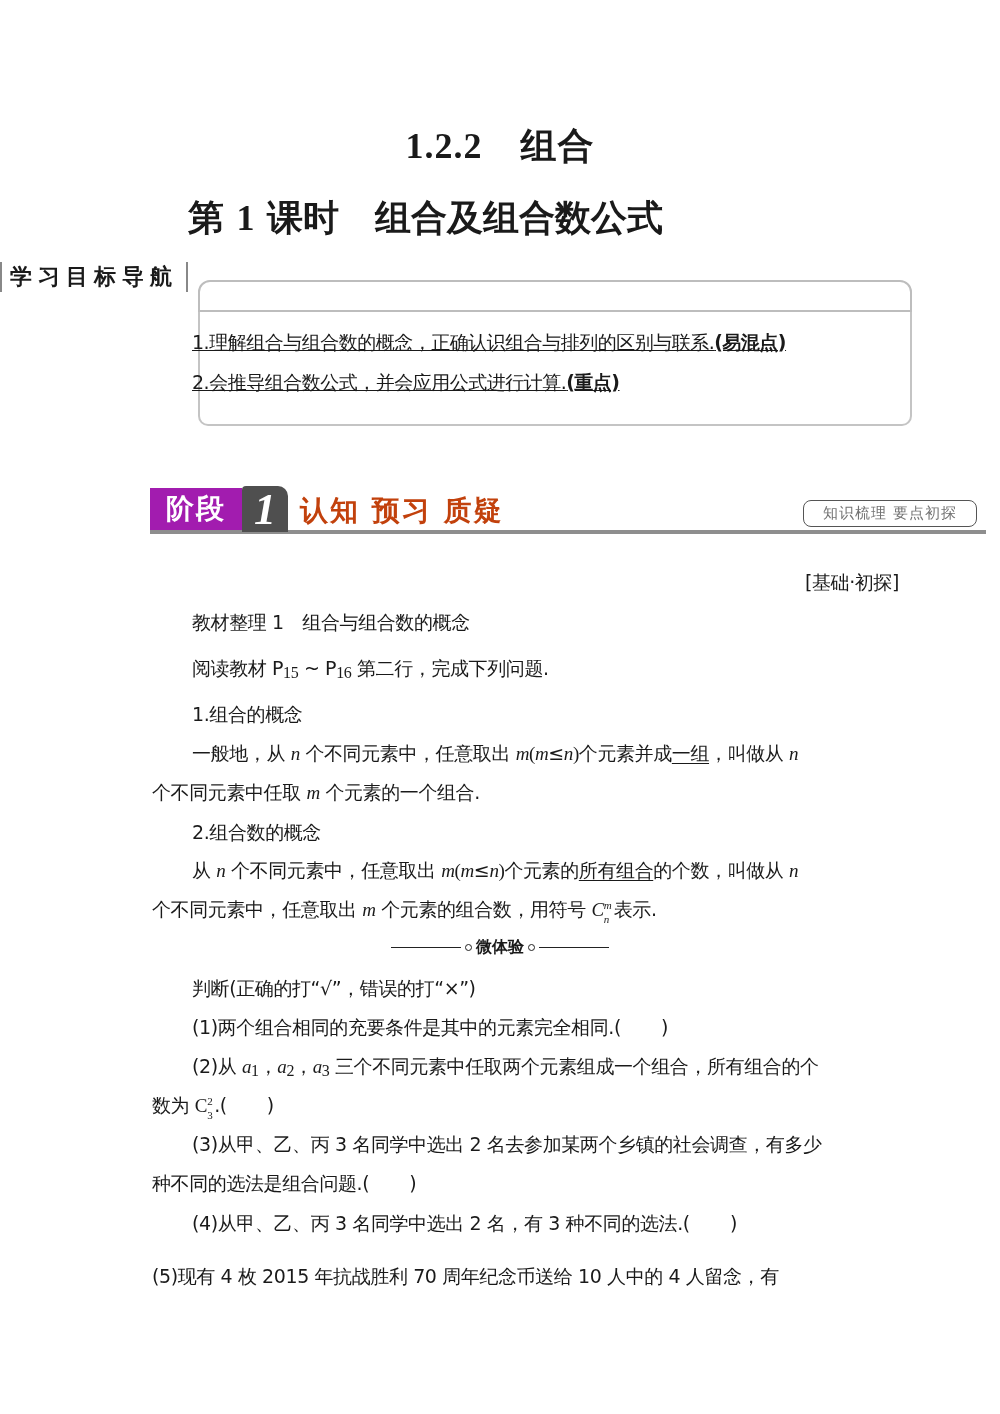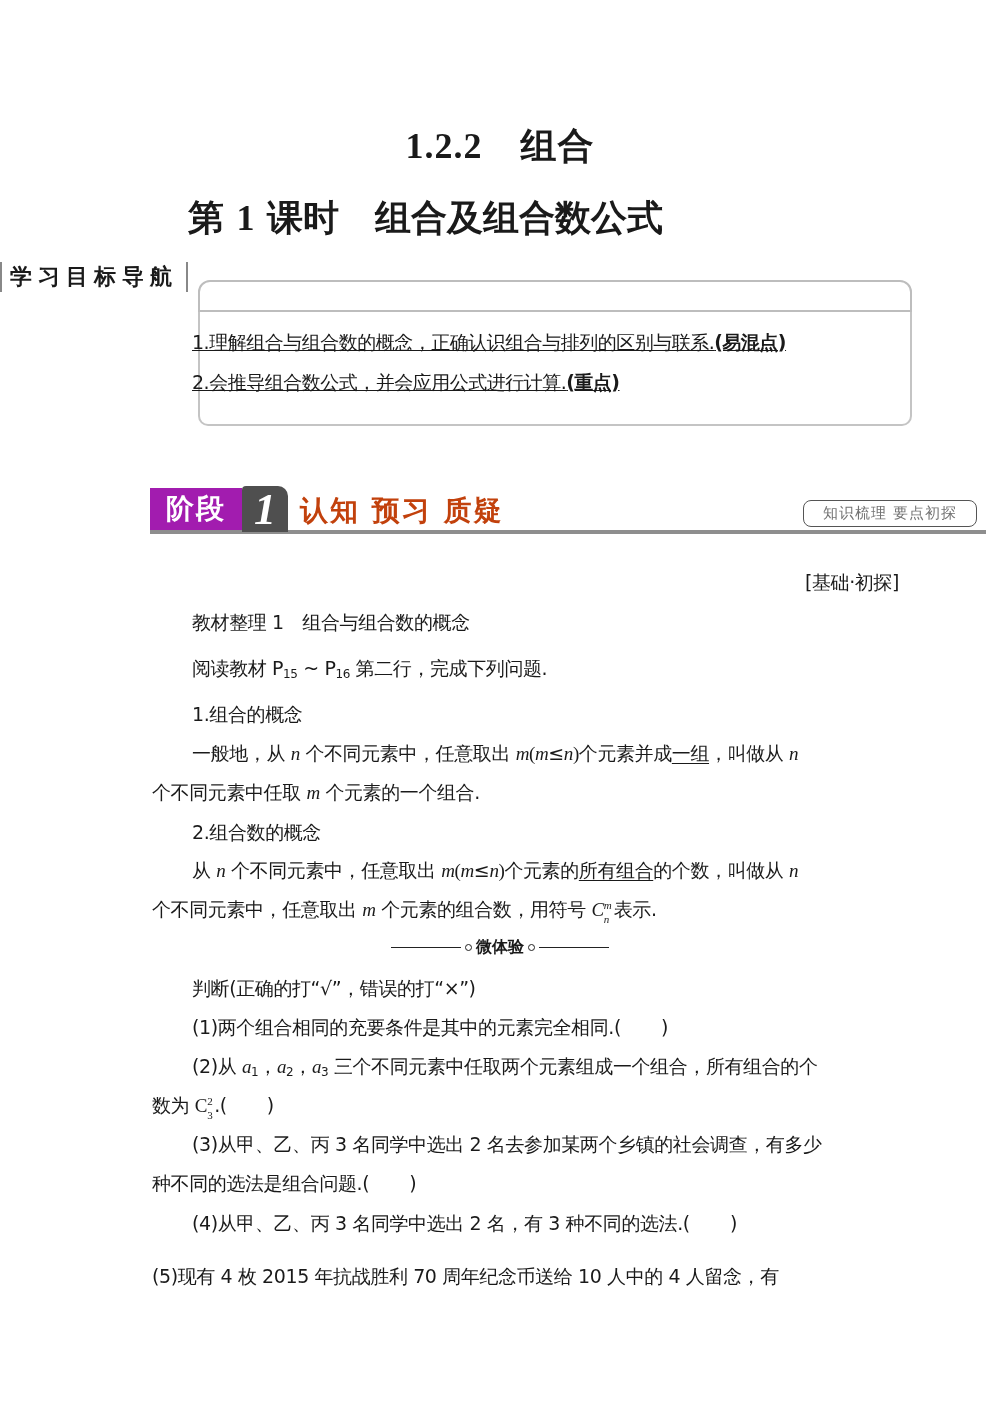--- a/index.html
+++ b/index.html
@@ -82,21 +82,21 @@
     .body-text {
       font-size: 19px; line-height: 24px;
       font-family: "DejaVu Sans", "Liberation Sans", sans-serif;
       letter-spacing: -0.4px;
       white-space: nowrap;
     }
     .center { left: 0; width: 868px; text-align: right; margin-left: 31px; }
     .serif { font-family: "Liberation Serif", serif; }
     i.m { font-family: "Liberation Serif", serif; font-style: italic; }
     .u { text-decoration: underline; text-underline-offset: 3px; }
-    sub { font-size: 12px; vertical-align: -3px; }
+    sub { font-size: 16px; vertical-align: -3px; font-family: Liberation Serif, serif; }
     .comb { position: relative; display: inline-block; font-family: "Liberation Serif", serif; }
     .comb .sup, .comb .sb {
       position: absolute; left: 100%; font-size: 11px; font-style: italic;
       font-family: "Liberation Serif", serif;
     }
     .comb .sup { top: -5px; }
     .comb .sb { top: 9px; }
     .comb.plain .sup, .comb.plain .sb { font-style: normal; }
     .comb-pad { display: inline-block; width: 10px; }
 

